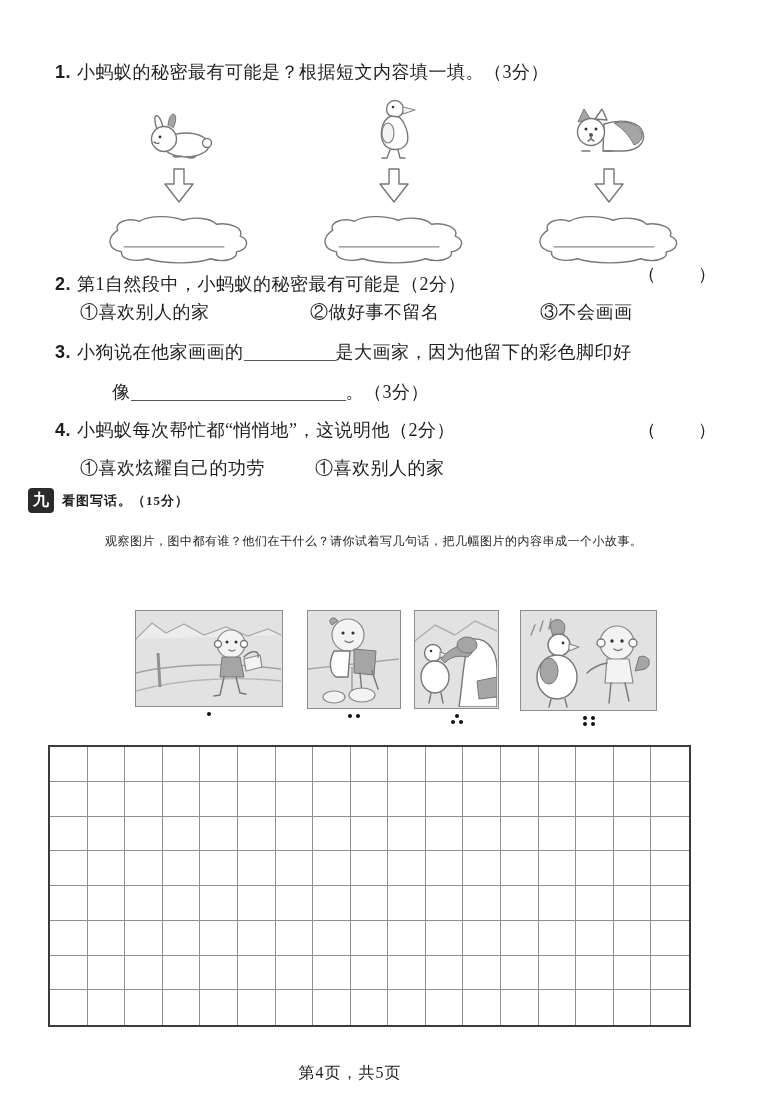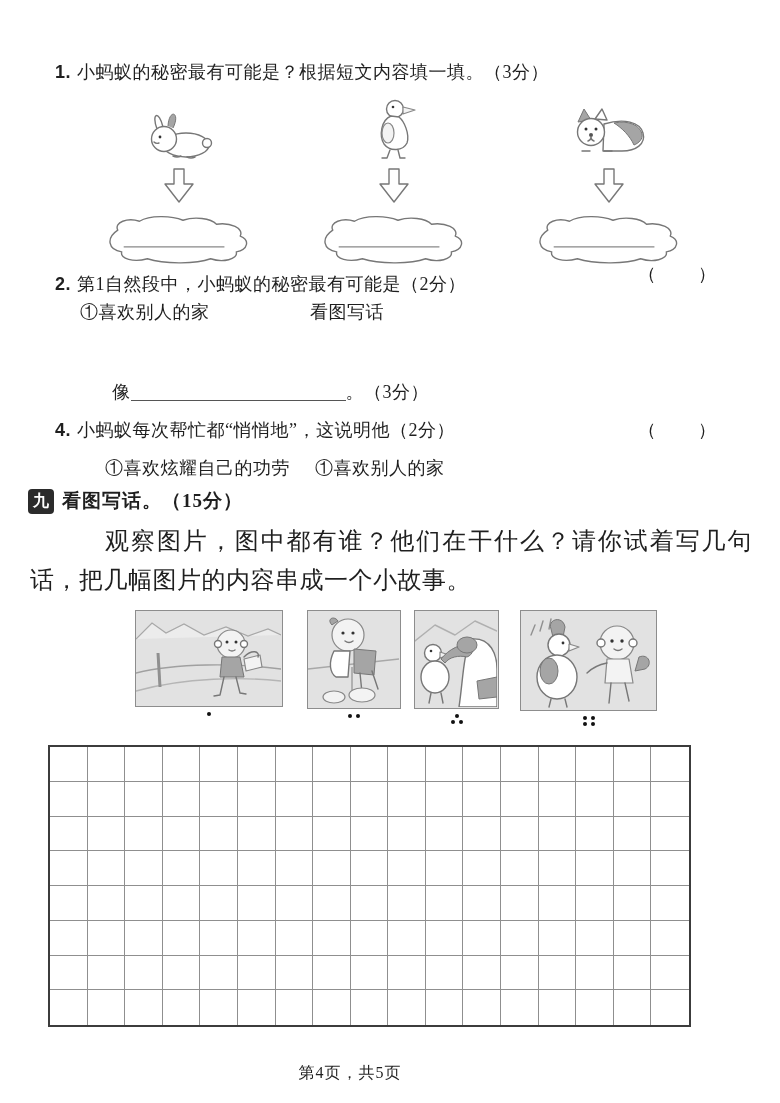--- a/index.html
+++ b/index.html
@@ -24,23 +24,23 @@
   .arrow-box { margin-top:8px; }
   .cloud-box { margin-top:6px; }
 
   
   .sec-header { display:flex; align-items:center; }
   .sec-badge {
     background:#2b2b2b; color:#ffffff; width:26px; height:25px;
     display:flex; align-items:center; justify-content:center;
     font-size:16px; border-radius:4px; margin-right:8px; font-weight:bold;
   }
-  .sec-title { font-size:19px; font-weight:bold; letter-spacing:1px; white-space:nowrap; }
+  .sec-title { font-size:13px; font-weight:bold; letter-spacing:1px; white-space:nowrap; }
   .instruction {
-    width:722px; font-size:24px; line-height:39px; letter-spacing:0.5px;
+    width:722px; font-size:12px; line-height:39px; letter-spacing:0.5px;
     text-indent:75px; text-align:justify;
   }
 
   
   .panels-row { display:flex; align-items:flex-start; }
   .panel-wrap { display:flex; flex-direction:column; align-items:center; }
   .panel {
     border:1.5px solid #8d8d8d; background:#e2e2e2; overflow:hidden;
   }
   .panel svg { display:block; }
@@ -156,33 +156,37 @@
       </div>
     </div>
   </div>
 
   <div class="abs qtext" style="left:55px; top:272px;">
     <span class="qnum">2.</span><span>第1自然段中，小蚂蚁的秘密最有可能是（2分）</span>
   </div>
   <div class="abs bracket" style="left:638px; top:262px;">（　　）</div>
   <div class="abs options" style="left:80px; top:300px;">
     <span style="width:230px;">①喜欢别人的家</span>
-    <span>看图写话</span>
-  </div>
-
+    <span style="width:230px;">②做好事不留名</span>
+    <span>③不会画画</span>
+  </div>
+
+  <div class="abs qtext" style="left:55px; top:340px;">
+    <span class="qnum">3.</span><span>小狗说在他家画画的</span><span class="blank1"></span><span>是大画家，因为他留下的彩色脚印好</span>
+  </div>
   <div class="abs qtext" style="left:80px; top:380px;margin-left:32px;">
     <span>像</span><span class="blank2"></span><span>。（3分）</span>
   </div>
 
   <div class="abs qtext" style="left:55px; top:418px;">
     <span class="qnum">4.</span><span>小蚂蚁每次帮忙都“悄悄地”，这说明他（2分）</span>
   </div>
   <div class="abs bracket" style="left:638px; top:418px;">（　　）</div>
   <div class="abs options" style="left:80px; top:456px;">
-    <span style="width:235px;text-align:center;">①喜欢炫耀自己的功劳</span>
+    <span style="width:235px;">①喜欢炫耀自己的功劳</span>
     <span>①喜欢别人的家</span>
   </div>
 
   <div class="abs sec-header" style="left:28px; top:488px;">
     <span class="sec-badge">九</span>
     <span class="sec-title">看图写话。（15分）</span>
   </div>
   <div class="abs instruction" style="left:30px; top:522px;">观察图片，图中都有谁？他们在干什么？请你试着写几句话，把几幅图片的内容串成一个小故事。</div>
 
   <div class="abs panels-row" style="left:135px; top:610px; gap:0;">

